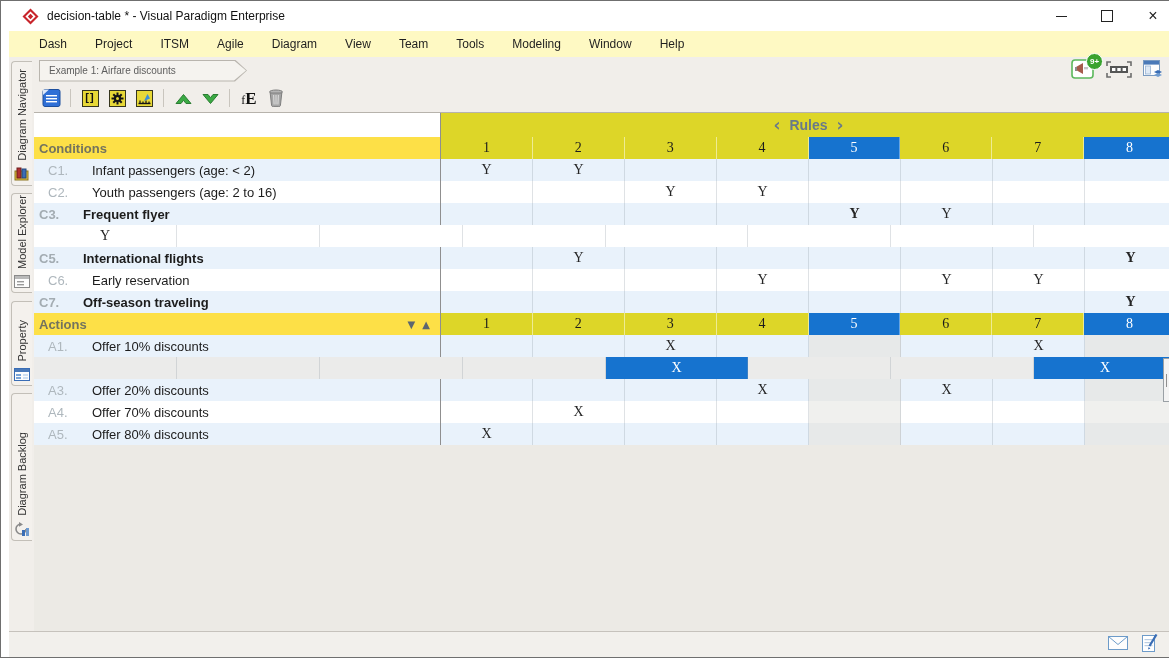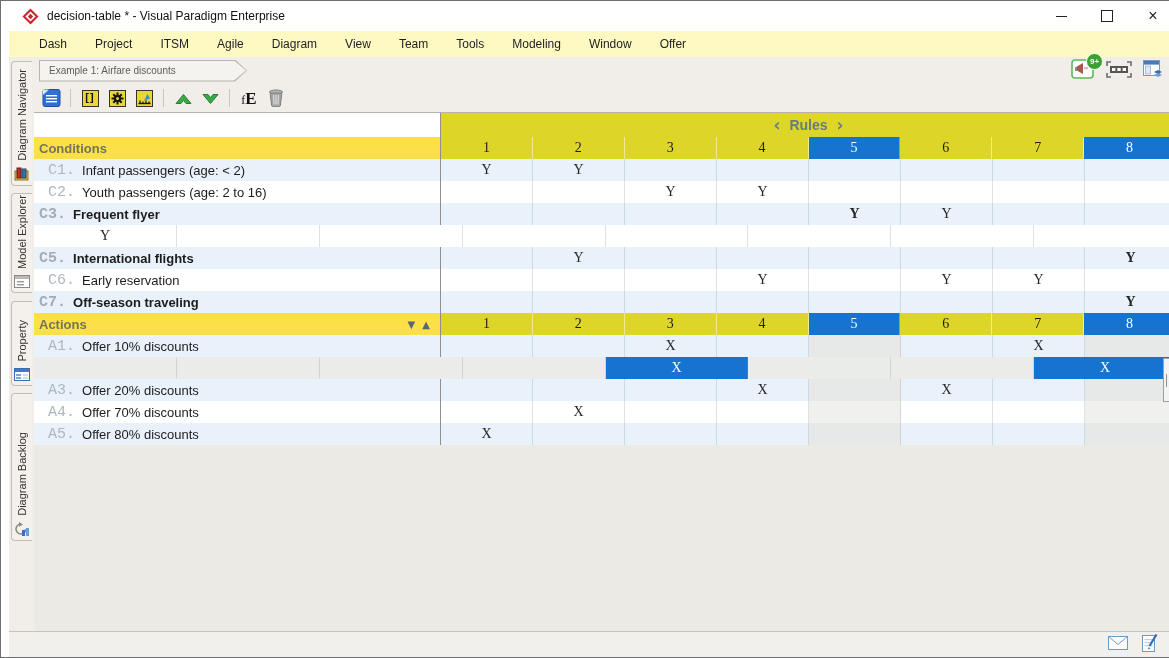--- a/index.html
+++ b/index.html
@@ -67,21 +67,21 @@
   .sort-arrows span{font-family:"DejaVu Sans",sans-serif;font-size:10px;color:#5c6670;}
   .gcell{flex:1 1 0;display:flex;align-items:center;justify-content:center;border-right:1px solid rgba(150,160,170,0.30);box-sizing:border-box;font-family:"Liberation Serif",serif;font-size:14px;color:#252525;min-width:0;}
   .trow .gcell:last-child{border-right:none;}
   .gcell.num{background:#ddd628;border-right:1px solid rgba(255,255,255,0.5);color:#1c1c1c;}
   .gcell.num.selnum{background:#1673cf;color:#fff;border-right:1px solid rgba(255,255,255,0.35);}
   .gcell.bmark{font-weight:bold;}
   .gcell.selcell{background:#1673cf;color:#fff;}
   .trow .gcell.dim{background:#f0f0ee;}
   .trow.alt .gcell.dim{background:#e7e9e9;}
   .trow.selrow .gcell.dim{background:#ebebea;}
-  .rid{color:#aeb7bd;font-size:15px;margin-right:7px;margin-left:14px;min-width:22px;font-family:Liberation Mono, monospace;}
+  .rid{color:#aeb7bd;font-size:13px;margin-right:22px;margin-left:14px;min-width:22px;}
   .lbl-text{font-size:13px;color:#1c1c1c;white-space:nowrap;}
   .boldrow .rid{margin-left:5px;font-weight:bold;color:#a3acb2;}
   .boldrow .lbl-text{font-weight:bold;}
   .lcell.sel{background:#1673cf;border:1px dashed #e0751c;}
   .lcell.sel .rid,.lcell.sel .lbl-text{color:#fff;}
   .merge-icon{margin-left:auto;margin-right:5px;width:13px;height:13px;border:1px solid #fff;color:#fff;font-size:13px;line-height:17px;text-align:center;flex:0 0 auto;}
 
   .vthumb{position:absolute;right:1px;top:245px;width:12px;height:44px;background:#f3f3f3;border:1px solid #9aa0a5;box-sizing:border-box;display:flex;align-items:center;justify-content:center;}
   .vthumb .grip{width:7px;height:13px;background:repeating-linear-gradient(90deg,#8f8f8f 0 1px,transparent 1px 3px);}
 
@@ -117,21 +117,21 @@
       <div class="menu-item">Dash</div>
       <div class="menu-item">Project</div>
       <div class="menu-item">ITSM</div>
       <div class="menu-item">Agile</div>
       <div class="menu-item">Diagram</div>
       <div class="menu-item">View</div>
       <div class="menu-item">Team</div>
       <div class="menu-item">Tools</div>
       <div class="menu-item">Modeling</div>
       <div class="menu-item">Window</div>
-      <div class="menu-item">Offer</div>
+      <div class="menu-item">Help</div>
     </div>
 
   <div class="mainrow">
 
     <div class="sidebar">
       <div class="sidetab t1">
         <span class="vlabel">Diagram Navigator</span>
         <svg width="16" height="14" viewBox="0 0 16 14">
           <rect x="1" y="4" width="13" height="9" fill="#e3c13c" stroke="#8a7420"></rect>
           <rect x="3" y="1" width="4" height="10" fill="#b03030" stroke="#6e1d1d"></rect>

